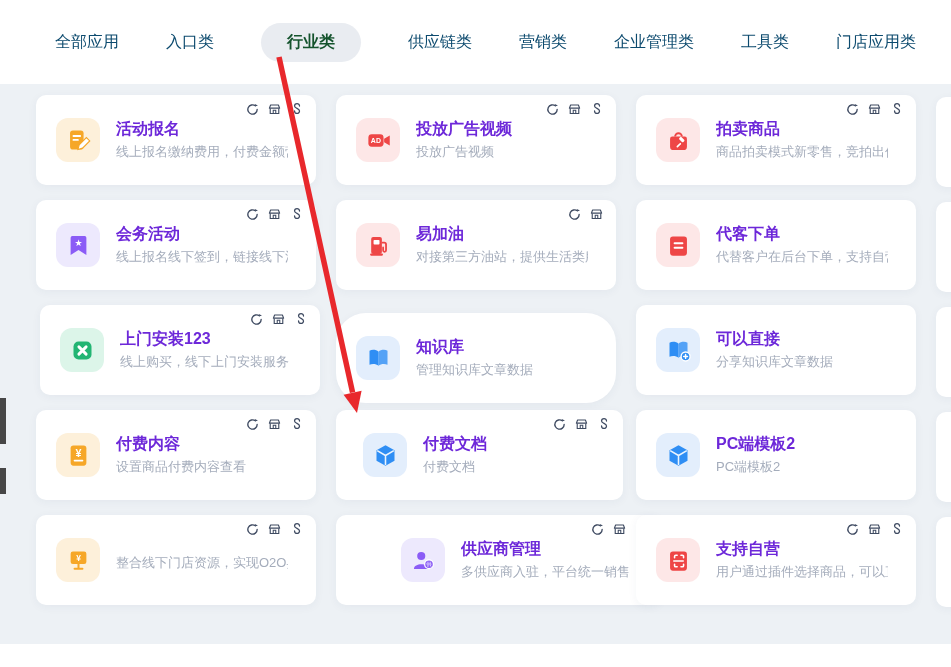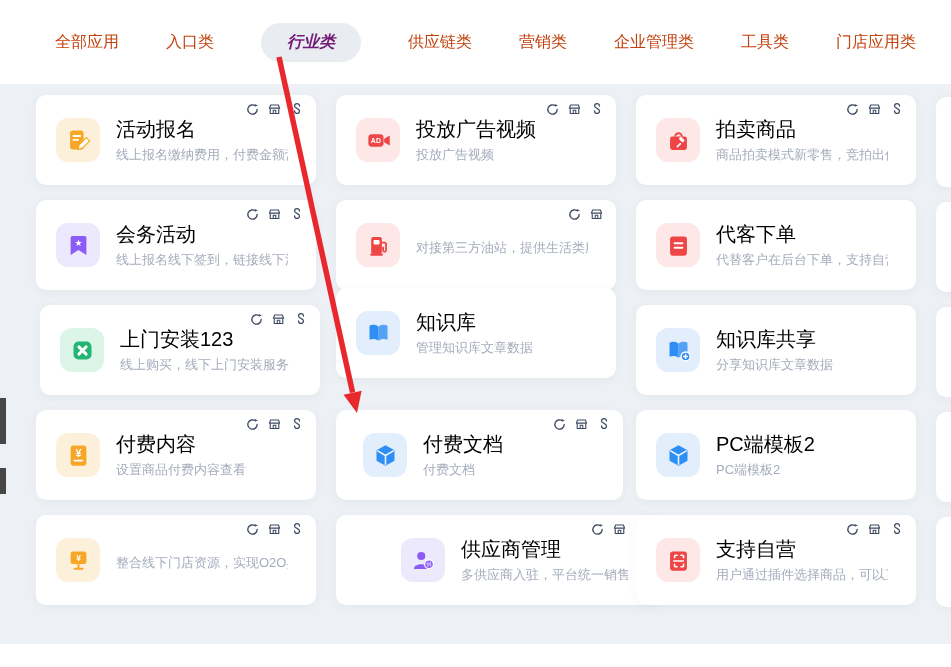--- a/index.html
+++ b/index.html
@@ -5,31 +5,31 @@
   html,body{margin:0;padding:0;}
   body{
     width:951px;height:667px;position:relative;overflow:hidden;
     background:#ffffff;
     font-family:"Liberation Sans","DejaVu Sans",sans-serif;
     -webkit-font-smoothing:antialiased;
   }
   .main-bg{position:absolute;left:0;top:84px;width:951px;height:560px;background:#edf1f5;}
   .tabbar{position:absolute;left:0;top:0;width:951px;height:84px;display:flex;align-items:center;background:#fff;}
   .tabbar-inner{display:flex;align-items:center;gap:47px;margin-left:55px;}
-  .tab{font-size:16px;color:#c2410c;cursor:pointer;white-space:nowrap;padding:9px 0;border-radius:20px;}
-  .tab.active{background:#e9ecf1;color:#701a75;font-weight:bold;padding:9px 26px;font-style:italic;}
+  .tab{font-size:16px;color:#0c4a6e;cursor:pointer;white-space:nowrap;padding:9px 0;border-radius:20px;}
+  .tab.active{background:#e9ecf1;color:#14532d;font-weight:bold;padding:9px 26px;}
   .card{
     position:absolute;width:280px;height:90px;background:#fff;border-radius:10px;
     box-shadow:0 2px 10px rgba(40,60,90,0.05);
   }
   .card-body{display:flex;align-items:center;height:100%;padding:0 18px 0 20px;box-sizing:border-box;}
   .icon-tile{width:44px;height:44px;border-radius:12px;flex:0 0 44px;display:flex;align-items:center;justify-content:center;}
   .icon-tile svg{width:27px;height:27px;display:block;}
   .card-text{margin-left:16px;min-width:0;}
-  .card-title{font-size:20px;font-weight:normal;color:#000000;line-height:1.2;white-space:nowrap;overflow:hidden;}
+  .card-title{font-size:16px;font-weight:bold;color:#6d28d9;line-height:1.2;white-space:nowrap;overflow:hidden;}
   .card-desc{font-size:13px;color:#a4acbb;margin-top:5px;white-space:nowrap;overflow:hidden;max-width:172px;}
   .actions{position:absolute;top:7px;right:12px;display:flex;gap:7px;align-items:center;}
   .action-btn{width:15px;height:15px;cursor:pointer;display:flex;align-items:center;justify-content:center;}
   .action-btn svg{width:15px;height:15px;display:block;}
   .partial-card{position:absolute;width:280px;height:90px;background:#fff;border-radius:10px;box-shadow:0 2px 10px rgba(40,60,90,0.05);}
   .edge-sliver{position:absolute;left:0;width:6px;background:#474747;}
   #arrow-overlay{position:absolute;left:0;top:0;width:951px;height:667px;pointer-events:none;z-index:40;}
   .bottom-strip{position:absolute;left:0;top:644px;width:951px;height:23px;background:#fff;}
 </style>
 </head>
@@ -196,20 +196,21 @@
       <div class="card-body">
         <div class="icon-tile" style="background: rgb(253, 231, 231);">
           <svg viewBox="0 0 24 24">
             <rect x="5.5" y="4.5" width="9.5" height="15" rx="1.8" fill="#ee4646"></rect>
             <rect x="7.6" y="7" width="5.3" height="4" rx="0.8" fill="#fff"></rect>
             <path d="M15.5 9.5h1.6a1.6 1.6 0 0 1 1.6 1.6v5.2a1.3 1.3 0 0 1-2.6 0v-2.6" stroke="#ee4646" stroke-width="1.6" fill="none" stroke-linecap="round"></path>
             <rect x="4.5" y="19.2" width="11.5" height="1.8" rx="0.9" fill="#ee4646"></rect>
           </svg>
         </div>
         <div class="card-text">
+          <div class="card-title">易加油</div>
           <div class="card-desc">对接第三方油站，提供生活类服务。</div>
         </div>
       </div>
       <div class="actions">
         <div class="action-btn">
           <svg viewBox="0 0 20 20">
             <path d="M16.2 10a6.2 6.2 0 1 1-2.4-4.9" stroke="#3e4a61" stroke-width="1.8" fill="none" stroke-linecap="round"></path>
             <path d="M13 2.6l1.2 3.1 3.1-.9z" fill="#3e4a61"></path>
           </svg>
         </div>
@@ -263,21 +264,21 @@
             <path d="M8.3 15v-4h3.4v4" fill="none" stroke="#3e4a61" stroke-width="1.4"></path>
           </svg>
         </div>
         <div class="action-btn">
           <svg viewBox="0 0 20 20">
             <path d="M14 5.4a3.3 3.3 0 1 0-6.6 0c0 3.4 6.6 3 6.6 6.5a3.3 3.3 0 1 1-6.6 0" stroke="#3e4a61" stroke-width="1.7" fill="none" stroke-linecap="round"></path>
           </svg>
         </div>
       </div>
     </div>
-    <div class="card" style="left: 336px; top: 288px;">
+    <div class="card" style="left: 336px; top: 313px; border-radius: 30px;">
       <div class="card-body">
         <div class="icon-tile" style="background: rgb(227, 238, 252);">
           <svg viewBox="0 0 24 24">
             <path d="M12 6C10.2 4.2 6.5 3.8 4 5v12.5c2.5-1.2 6.2-.8 8 1z" fill="#2f8ef4"></path>
             <path d="M12 6c1.8-1.8 5.5-2.2 8-1v12.5c-2.5-1.2-6.2-.8-8 1z" fill="#2f8ef4" opacity="0.8"></path>
           </svg>
         </div>
         <div class="card-text">
           <div class="card-title">知识库</div>
           <div class="card-desc">管理知识库文章数据</div>
@@ -288,21 +289,21 @@
       <div class="card-body">
         <div class="icon-tile" style="background: rgb(227, 238, 252);">
           <svg viewBox="0 0 24 24">
             <path d="M12 6C10.2 4.2 6.5 3.8 4 5v12.5c2.5-1.2 6.2-.8 8 1z" fill="#2f8ef4"></path>
             <path d="M12 6c1.8-1.8 5.5-2.2 8-1v12.5c-2.5-1.2-6.2-.8-8 1z" fill="#2f8ef4" opacity="0.8"></path>
             <circle cx="18.3" cy="17.3" r="4" fill="#2f8ef4" stroke="#fff" stroke-width="1.2"></circle>
             <path d="M18.3 15.6v3.4M16.6 17.3H20" stroke="#fff" stroke-width="1.3" stroke-linecap="round"></path>
           </svg>
         </div>
         <div class="card-text">
-          <div class="card-title">知识库共享</div>
+          <div class="card-title">可以直接</div>
           <div class="card-desc">分享知识库文章数据</div>
         </div>
       </div>
     </div>
     <div class="card" style="left: 36px; top: 410px;">
       <div class="card-body">
         <div class="icon-tile" style="background: rgb(253, 240, 218);">
           <svg viewBox="0 0 24 24">
             <rect x="5" y="3" width="14" height="18" rx="2.5" fill="#f6a728"></rect>
             <text x="12" y="13.5" text-anchor="middle" font-size="9.5" font-weight="bold" fill="#fff" font-family="Liberation Sans,sans-serif">¥</text>

